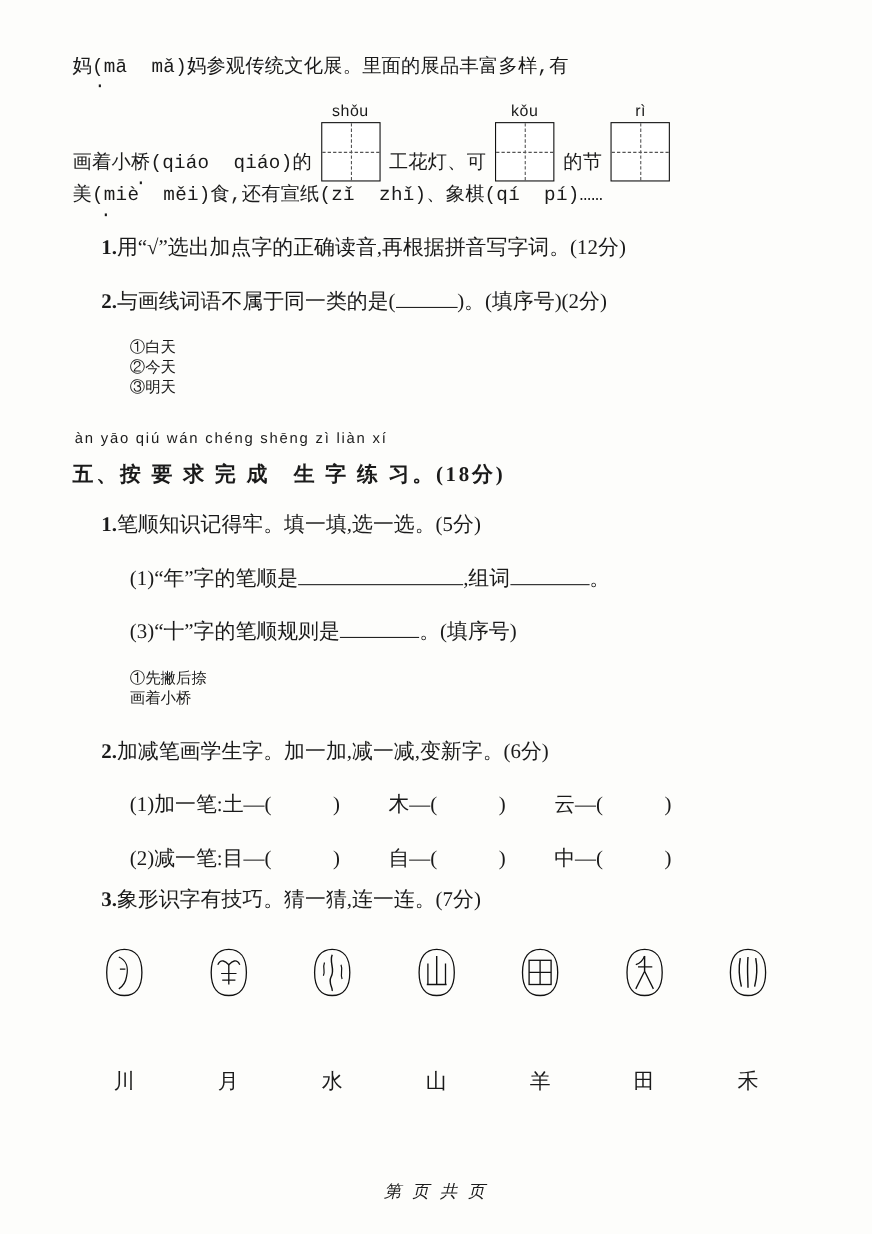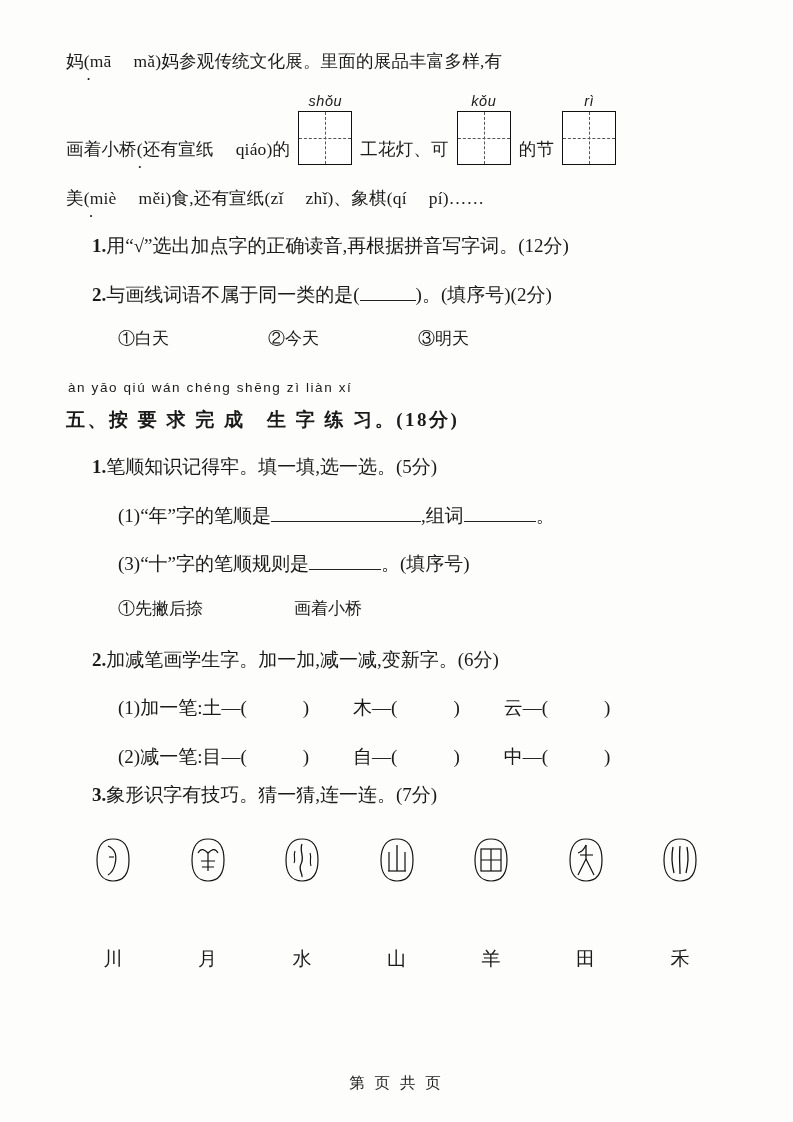--- a/index.html
+++ b/index.html
@@ -18,20 +18,21 @@
     width: 793px;
     height: 1122px;
     padding: 46px 66px 0 66px;
   }
   
   .line {
     font-size: 17.5px;
     line-height: 1.55;
     letter-spacing: 0.2px;
     white-space: nowrap;
+    font-family: Liberation Mono, monospace;
   }
   .dot-under {
     position: relative;
     display: inline-block;
   }
   .dot-under::after {
     content: "·";
     position: absolute;
     left: 50%;
     transform: translateX(-50%);
@@ -51,21 +52,20 @@
     display: inline-flex;
     flex-direction: column;
     align-items: center;
     margin: 0 8px;
   }
   .tianzi-py {
     font-family: "Liberation Sans", sans-serif;
     font-size: 14.5px;
     margin-bottom: 2px;
     letter-spacing: 0.5px;
-    font-style: italic;
   }
   .tianzi {
     width: 54px;
     height: 54px;
     border: 1.3px solid #111;
     position: relative;
     background: #fff;
   }
   .tianzi::before, .tianzi::after {
     content: "";
@@ -95,23 +95,24 @@
     line-height: 1.5;
     margin-top: 20px;
     white-space: nowrap;
   }
   .qnum { font-family: "Liberation Serif", serif; font-weight: bold; }
   .indent1 { padding-left: 26px; }
   .indent2 { padding-left: 52px; }
   .options {
     margin-top: 18px;
     padding-left: 52px;
-    font-size: 17px;
-    display: flex;
-    white-space: nowrap;
+    font-size: 14px;
+    display: flex;
+    white-space: nowrap;
+    flex-direction: column;
   }
   .options span { display: inline-block; }
   
   .section {
     margin-top: 30px;
     position: relative;
   }
   .section-py {
     font-family: "Liberation Sans", sans-serif;
     font-size: 13.5px;
@@ -157,35 +158,36 @@
   }
   
   .footer {
     position: absolute;
     left: 0;
     right: 0;
     bottom: 28px;
     text-align: center;
     font-size: 15.5px;
     letter-spacing: 3px;
+    font-style: italic;
   }
   .sp-wide { display: inline-block; width: 22px; }
 </style>
 </head>
 <body>
 
 <div class="page">
 
   <div class="line para1">
     <span class="dot-under"><span>妈(mā</span></span><span class="sp-wide"></span><span>mǎ)妈参观传统文化展。里面的展品丰富多样,有</span>
   </div>
 
   <div class="boxrow">
     <span class="line" style="padding-bottom:2px">
-      <span class="dot-under"><span>画着小桥(还有宣纸</span></span><span class="sp-wide"></span><span>qiáo)的</span>
+      <span class="dot-under"><span>画着小桥(qiáo</span></span><span class="sp-wide"></span><span>qiáo)的</span>
     </span>
 
     <span class="tianzi-wrap">
       <span class="tianzi-py">shǒu</span>
       <span class="tianzi">
           <span class="v"></span>
           <span class="h"></span>
         </span>
     </span>
 
@@ -203,21 +205,21 @@
 
     <span class="tianzi-wrap">
       <span class="tianzi-py">rì</span>
       <span class="tianzi">
           <span class="v"></span>
           <span class="h"></span>
         </span>
     </span>
   </div>
 
-  <div class="line" style="margin-top:20px">
+  <div class="line" style="">
     <span class="dot-under"><span>美(miè</span></span><span class="sp-wide"></span><span>měi)食,还有宣纸(zǐ</span><span class="sp-wide"></span><span>zhǐ)、象棋(qí</span><span class="sp-wide"></span><span>pí)……</span>
   </div>
 
   <div class="qline indent1">
     <span class="qnum">1.</span><span>用“√”选出加点字的正确读音,再根据拼音写字词。(12分)</span>
   </div>
 
   <div class="qline indent1">
     <span class="qnum">2.</span><span>与画线词语不属于同一类的是(</span><span class="ul ul-short"></span><span>)。(填序号)(2分)</span>
   </div>

